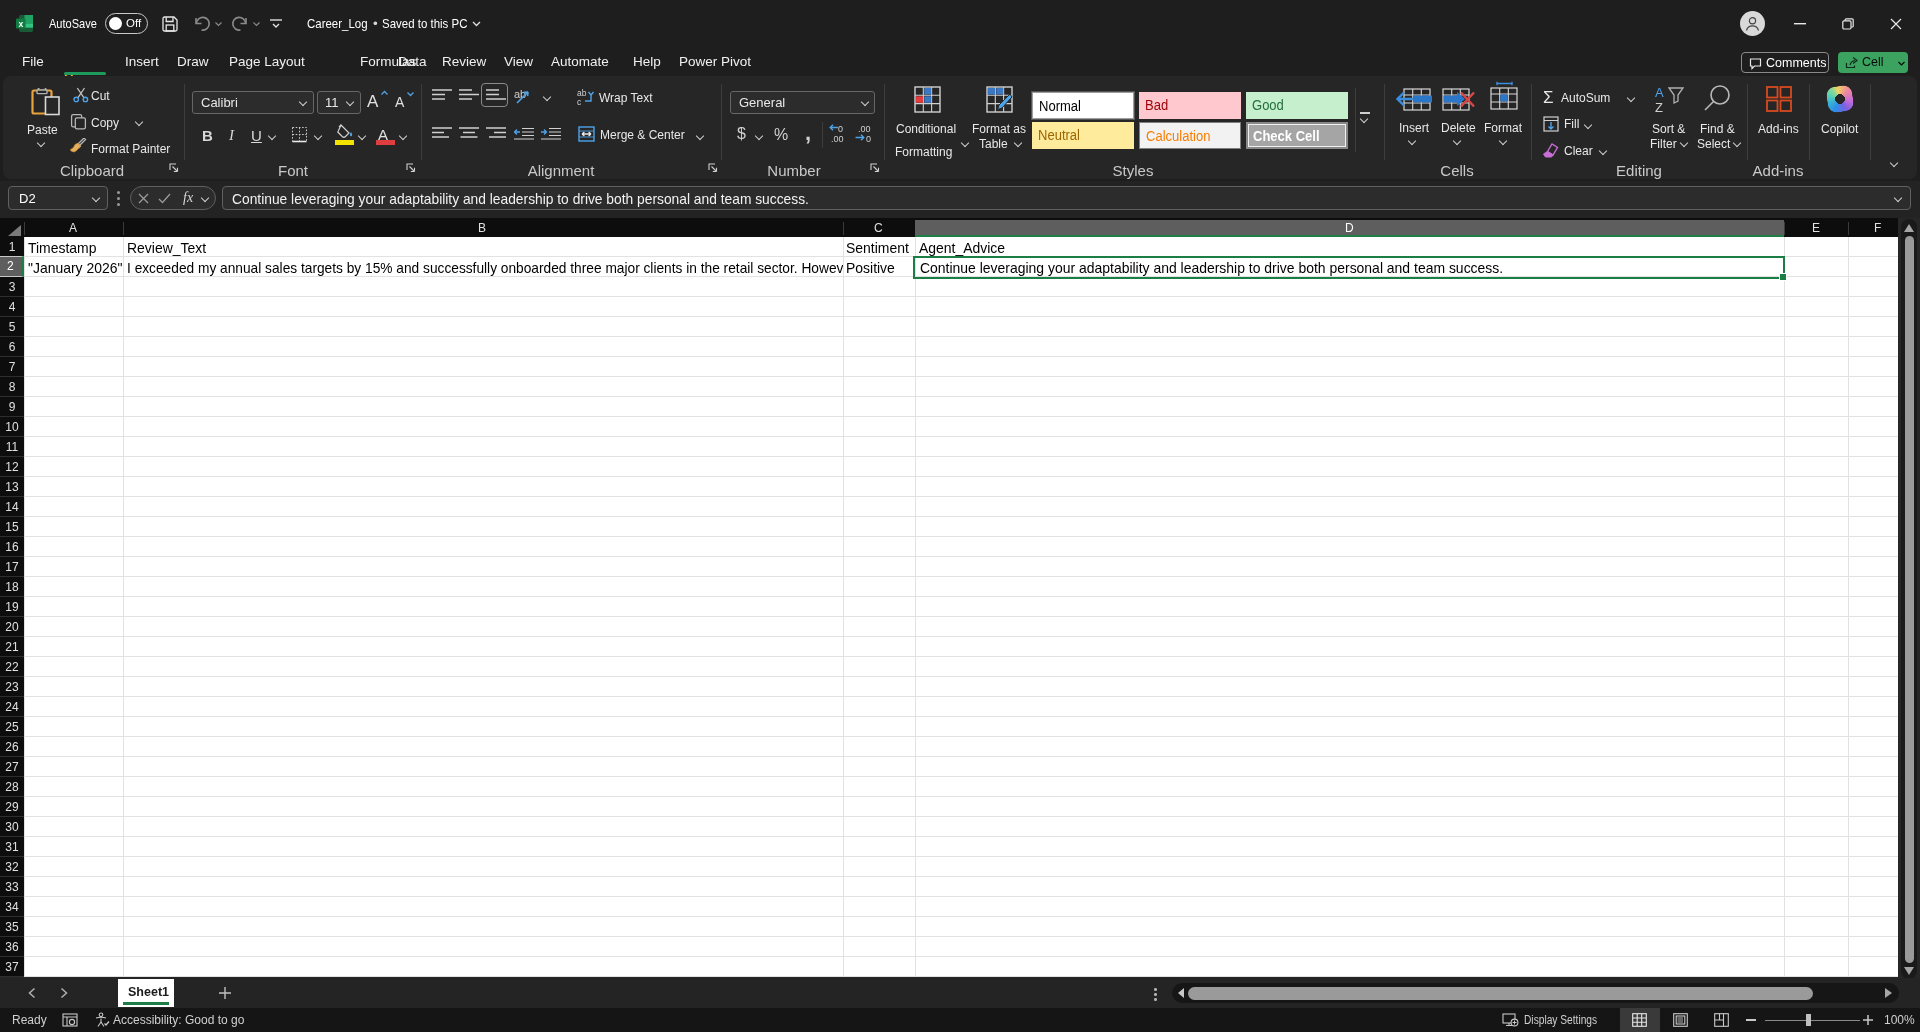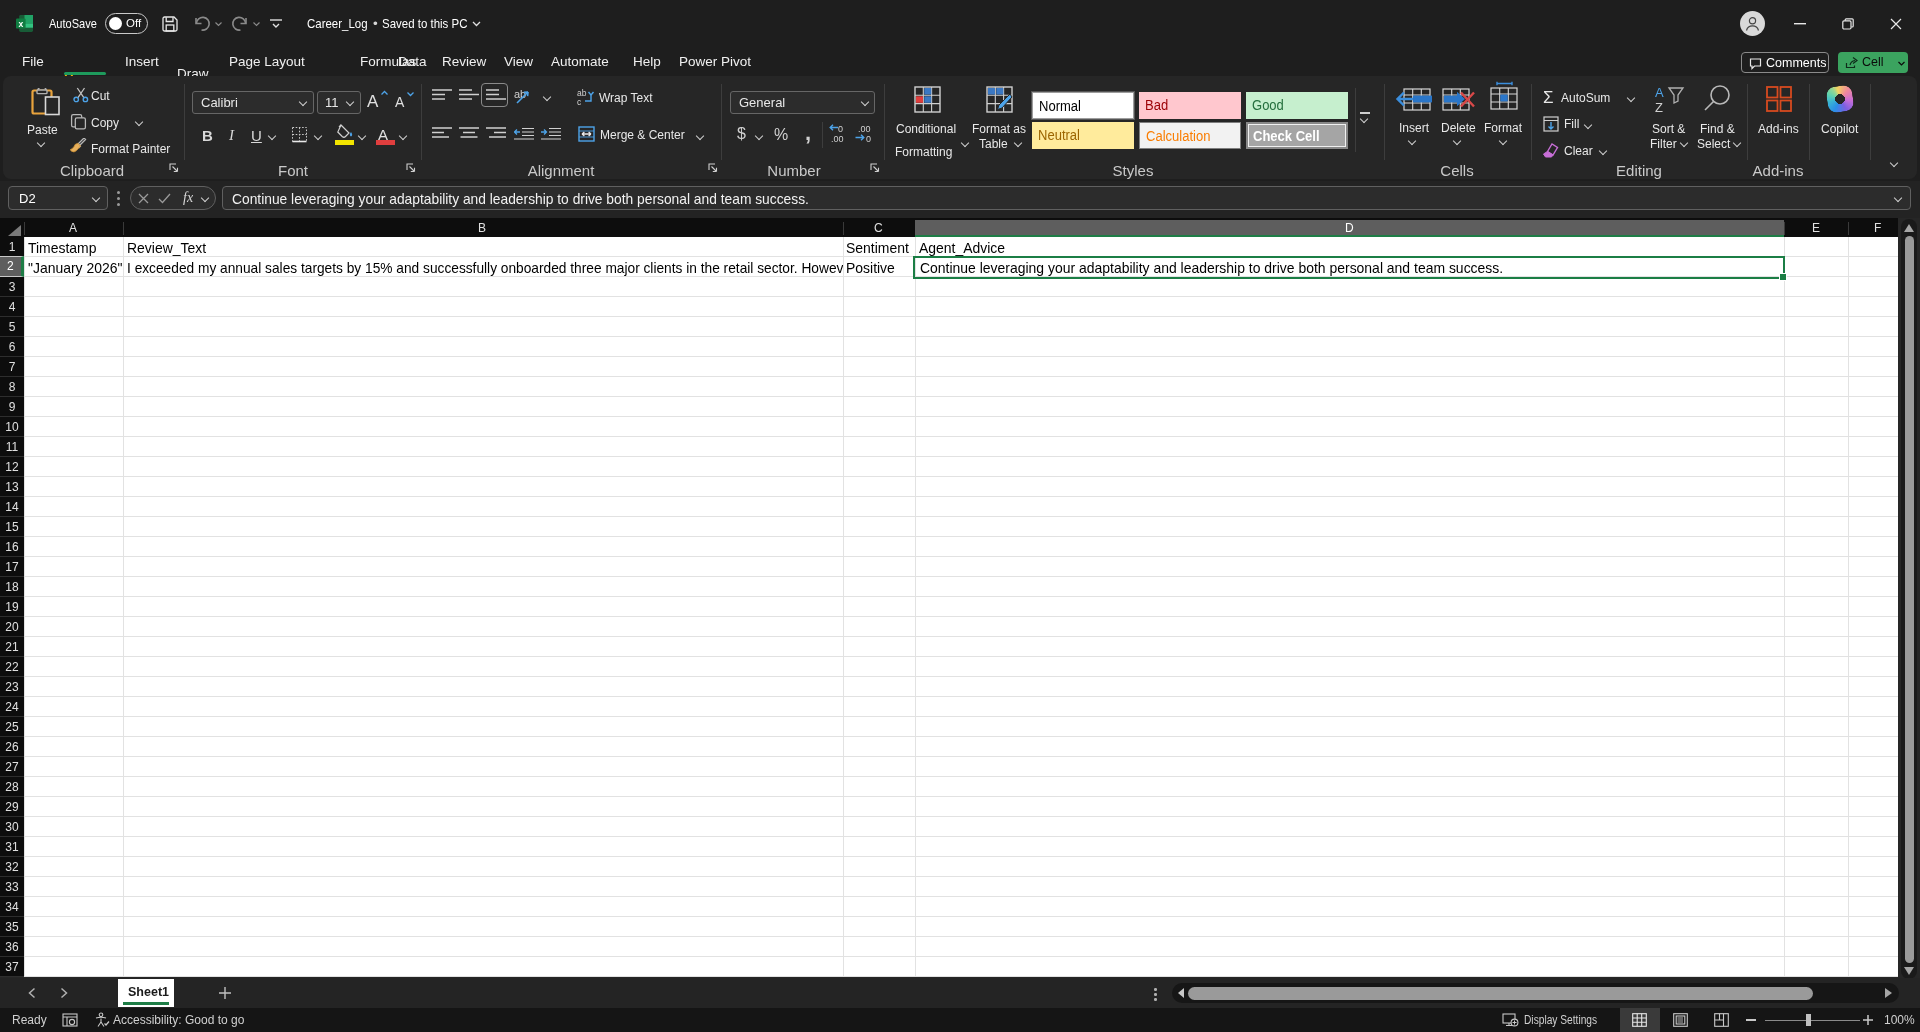--- a/index.html
+++ b/index.html
@@ -88,21 +88,21 @@
   <svg class="abs" style="left:1890px;top:18px;" width="12" height="12" viewBox="0 0 12 12" fill="none" stroke="#e8e8e8" stroke-width="1.2">
     <path d="M1 1 L11 11 M11 1 L1 11"></path>
   </svg>
 </div>
 
 <div class="abs" id="tabrow" style="left:0;top:48px;width:1920px;height:28px;background:#1e1e1e;font-size:13.5px;color:#f0f0f0;">
   <div class="abs txt" style="left:22px;top:6px;">File</div>
   <div class="abs txt" style="left:64px;top:24px;font-weight:bold;color:#eab308;">Home</div>
   <div class="abs" style="left:64px;top:24px;width:42px;height:3px;background:#1e9a5c;border-radius:2px;"></div>
   <div class="abs txt" style="left:125px;top:6px;">Insert</div>
-  <div class="abs txt" style="left:177px;top:6px;margin-top:12px;">Draw</div>
+  <div class="abs txt" style="left:177px;top:6px;">Draw</div>
   <div class="abs txt" style="left:229px;top:6px;">Page Layout</div>
   <div class="abs txt" style="left:322px;top:6px;margin-left:38px;">Formulas</div>
   <div class="abs txt" style="left:398px;top:6px;">Data</div>
   <div class="abs txt" style="left:442px;top:6px;">Review</div>
   <div class="abs txt" style="left:504px;top:6px;">View</div>
   <div class="abs txt" style="left:551px;top:6px;">Automate</div>
   <div class="abs txt" style="left:633px;top:6px;">Help</div>
   <div class="abs txt" style="left:679px;top:6px;">Power Pivot</div>
 
   <div class="abs" style="left:1741px;top:4px;width:88px;height:21px;border:1px solid #8a8a8a;border-radius:4px;">

